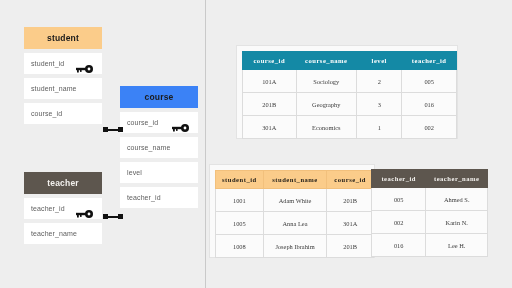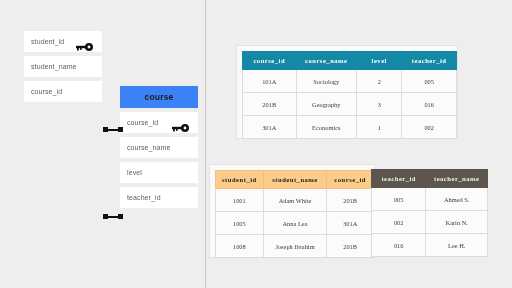--- a/index.html
+++ b/index.html
@@ -129,20 +129,21 @@
   }
 </style>
 </head>
 <body>
 
 <div class="stage">
 
   <div class="divider"></div>
 
   <div class="entity student" style="left:24px; top:27px;">
+    <div class="entity-header">student</div>
     <div class="field">
       <span class="fname">student_id</span>
       <span class="key-icon">
         <svg width="17" height="9" viewBox="0 0 17 9">
           <circle cx="13" cy="4.5" r="4" fill="#111111"></circle>
           <circle cx="13" cy="4.5" r="1.4" fill="#ffffff"></circle>
           <rect x="0" y="3.3" width="11" height="2.4" fill="#111111"></rect>
           <rect x="1" y="5.4" width="1.8" height="2.6" fill="#111111"></rect>
           <rect x="4" y="5.4" width="1.6" height="2.0" fill="#111111"></rect>
         </svg>
@@ -174,20 +175,38 @@
       <span class="fname">course_name</span>
     </div>
     <div class="field">
       <span class="fname">level</span>
     </div>
     <div class="field">
       <span class="fname">teacher_id</span>
     </div>
   </div>
 
+  <div class="entity teacher" style="left:24px; top:172px;">
+    <div class="entity-header">teacher</div>
+    <div class="field">
+      <span class="fname">teacher_id</span>
+      <span class="key-icon">
+        <svg width="17" height="9" viewBox="0 0 17 9">
+          <circle cx="13" cy="4.5" r="4" fill="#111111"></circle>
+          <circle cx="13" cy="4.5" r="1.4" fill="#ffffff"></circle>
+          <rect x="0" y="3.3" width="11" height="2.4" fill="#111111"></rect>
+          <rect x="1" y="5.4" width="1.8" height="2.6" fill="#111111"></rect>
+          <rect x="4" y="5.4" width="1.6" height="2.0" fill="#111111"></rect>
+        </svg>
+      </span>
+    </div>
+    <div class="field">
+      <span class="fname">teacher_name</span>
+    </div>
+  </div>
 
   <div class="connector" style="left:103px; top:125px;">
     <span class="node"></span>
     <span class="bar"></span>
     <span class="node"></span>
   </div>
   <div class="connector" style="left:103px; top:212px;">
     <span class="node"></span>
     <span class="bar"></span>
     <span class="node"></span>

